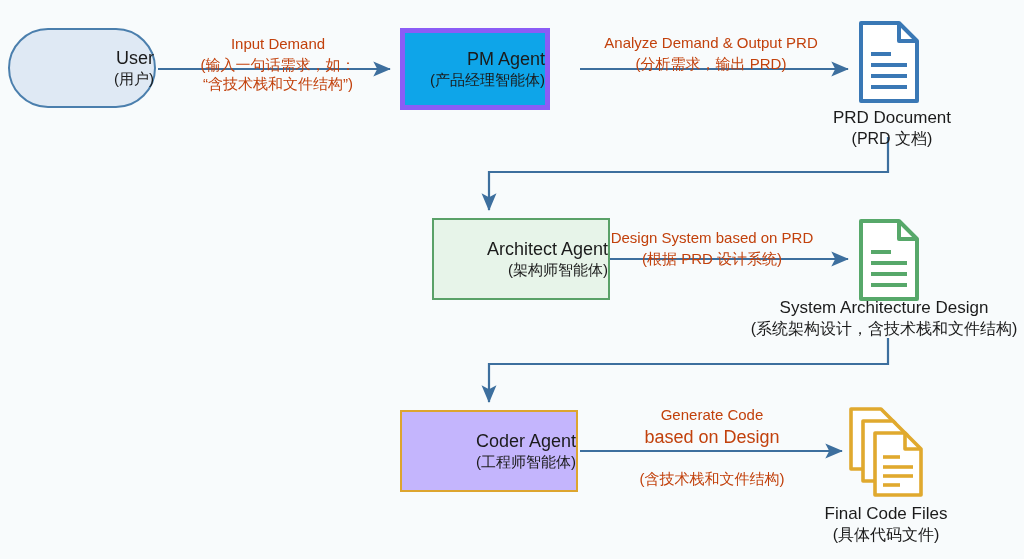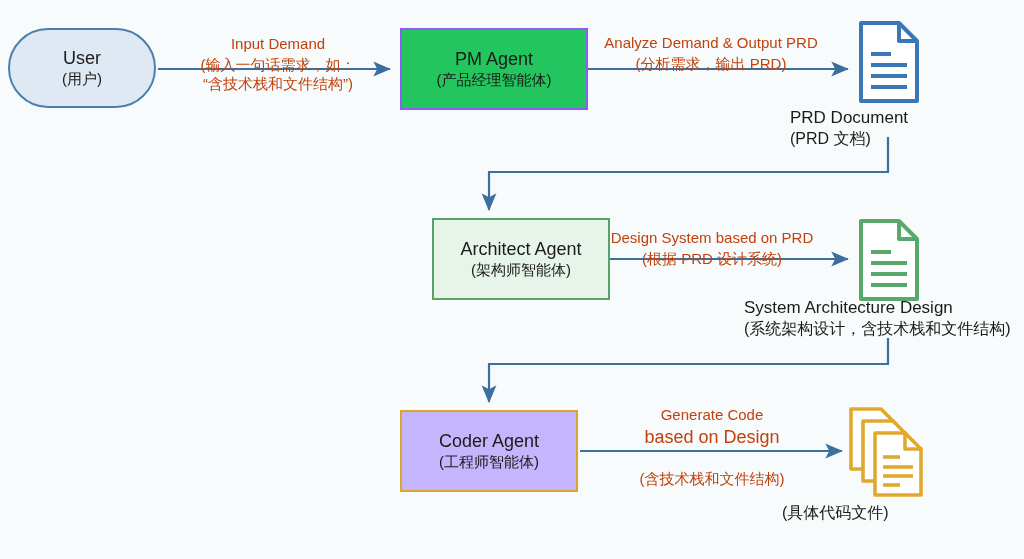--- a/index.html
+++ b/index.html
@@ -25,21 +25,21 @@
     left: 0; top: 0;
     width: 1024px;
     height: 559px;
     pointer-events: none;
   }
   .node {
     position: absolute;
     box-sizing: border-box;
     display: flex;
     flex-direction: column;
-    align-items: center;
+    align-items: flex-end;
     justify-content: center;
     text-align: center;
     color: #1b1b1b;
     line-height: 1.26;
   }
   .node .ln-en {
     font-size: 18px;
   }
   .node .ln-zh {
     font-size: 15px;
@@ -51,24 +51,24 @@
     width: 148px;
     height: 80px;
     background: #dfe9f4;
     border: 2px solid #4b7fad;
     border-radius: 40px;
   }
   
   #node-pm {
     left: 400px;
     top: 28px;
-    width: 188px;
+    width: 150px;
     height: 82px;
-    background: #22c55e;
-    border: 2px solid #8b5cf6;
+    background: #0ea5e9;
+    border: 5px solid #8b5cf6;
   }
   
   #node-architect {
     left: 400px;
     top: 218px;
     width: 178px;
     height: 82px;
     background: #e7f4e9;
     border: 2px solid #5aa168;
     margin-left: 32px;
@@ -108,21 +108,21 @@
   #edge-label-3 { left: 586px; top: 228px; width: 252px; }
   #edge-label-3 .lb-en { margin-bottom: 8px; }
 
   #edge-label-4 { left: 612px; top: 405px; width: 200px; }
   #edge-label-4 .lb-en { margin-bottom: 2px; }
   #edge-label-4 .lb-en2 { font-size: 18px; display: block; margin-bottom: 20px; }
 
   
   .caption {
     position: absolute;
-    text-align: left;
+    text-align: center;
     color: #1b1b1b;
     line-height: 1.3;
   }
   .caption .cap-en { font-size: 17px; white-space: nowrap; display:block; }
   .caption .cap-zh { font-size: 16px; white-space: nowrap; display:block; }
 
   #caption-prd { left: 790px; top: 107px; width: 204px; }
   #caption-arch { left: 744px; top: 297px; width: 280px; }
   #caption-code { left: 782px; top: 503px; width: 208px; }
 
@@ -251,16 +251,17 @@
 
       <path d="M27 27 L57 27 L73 43 L73 89 L27 89 Z" fill="#ffffff" stroke="#e0a92e" stroke-width="3.6" stroke-linejoin="round"></path>
       <path d="M57 27 L57 43 L73 43" fill="none" stroke="#e0a92e" stroke-width="3.6" stroke-linejoin="round"></path>
       <line x1="35" y1="51" x2="52" y2="51" stroke="#e0a92e" stroke-width="3.6"></line>
       <line x1="35" y1="61" x2="65" y2="61" stroke="#e0a92e" stroke-width="3.6"></line>
       <line x1="35" y1="70" x2="65" y2="70" stroke="#e0a92e" stroke-width="3.6"></line>
       <line x1="35" y1="79" x2="52" y2="79" stroke="#e0a92e" stroke-width="3.6"></line>
     </svg>
   </div>
   <div class="caption" id="caption-code">
+    <span class="cap-en">Final Code Files</span>
     <span class="cap-zh">(具体代码文件)</span>
   </div>
 
 </div>
 
 </body></html>

